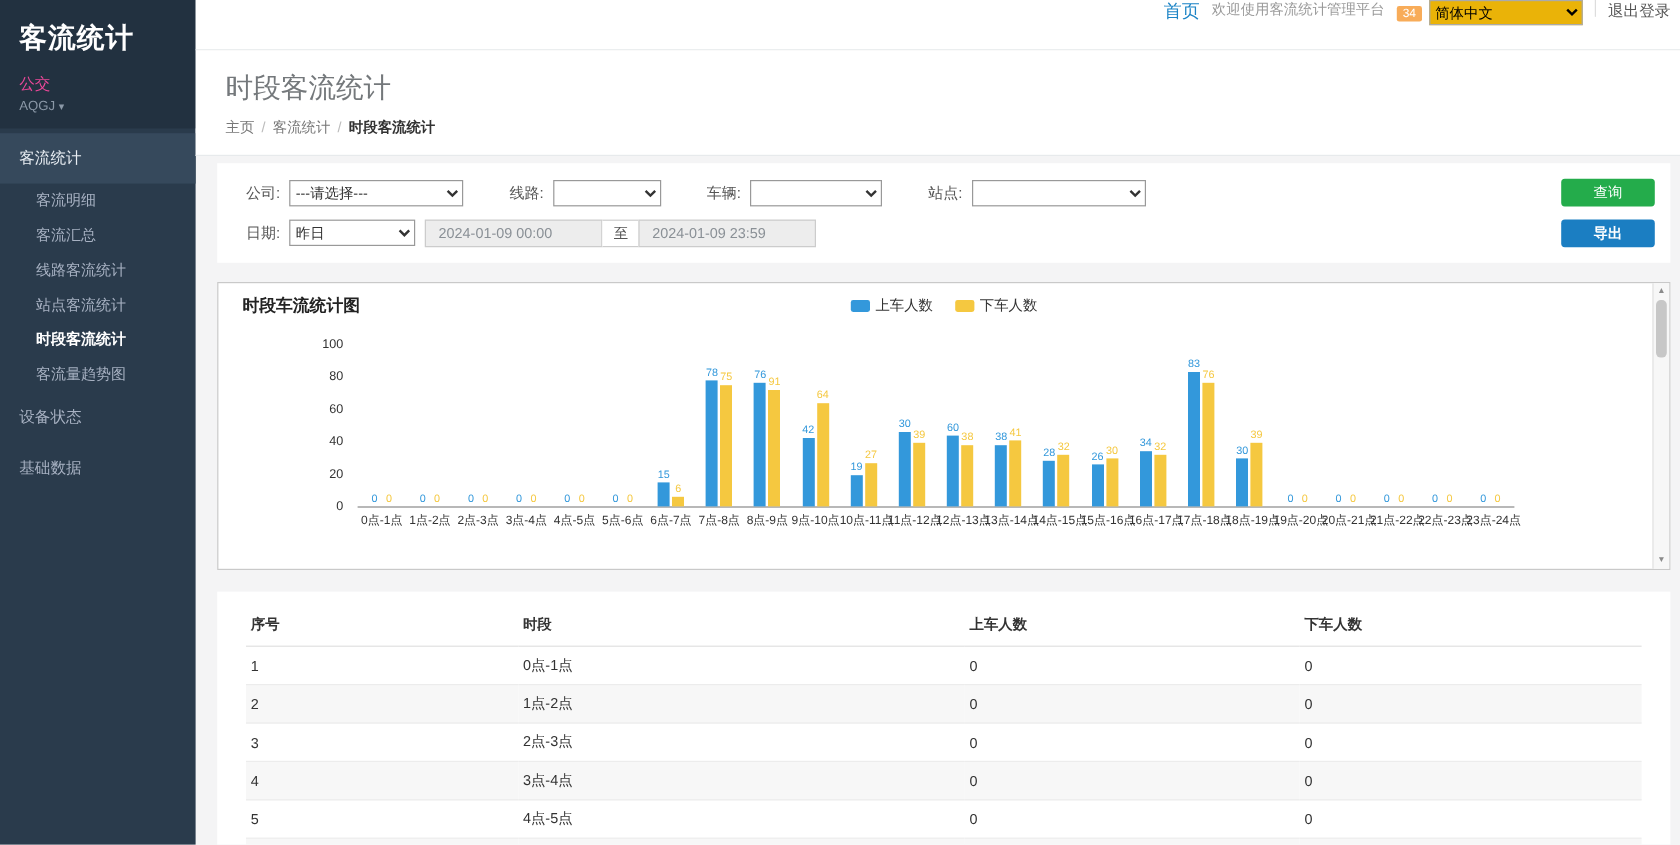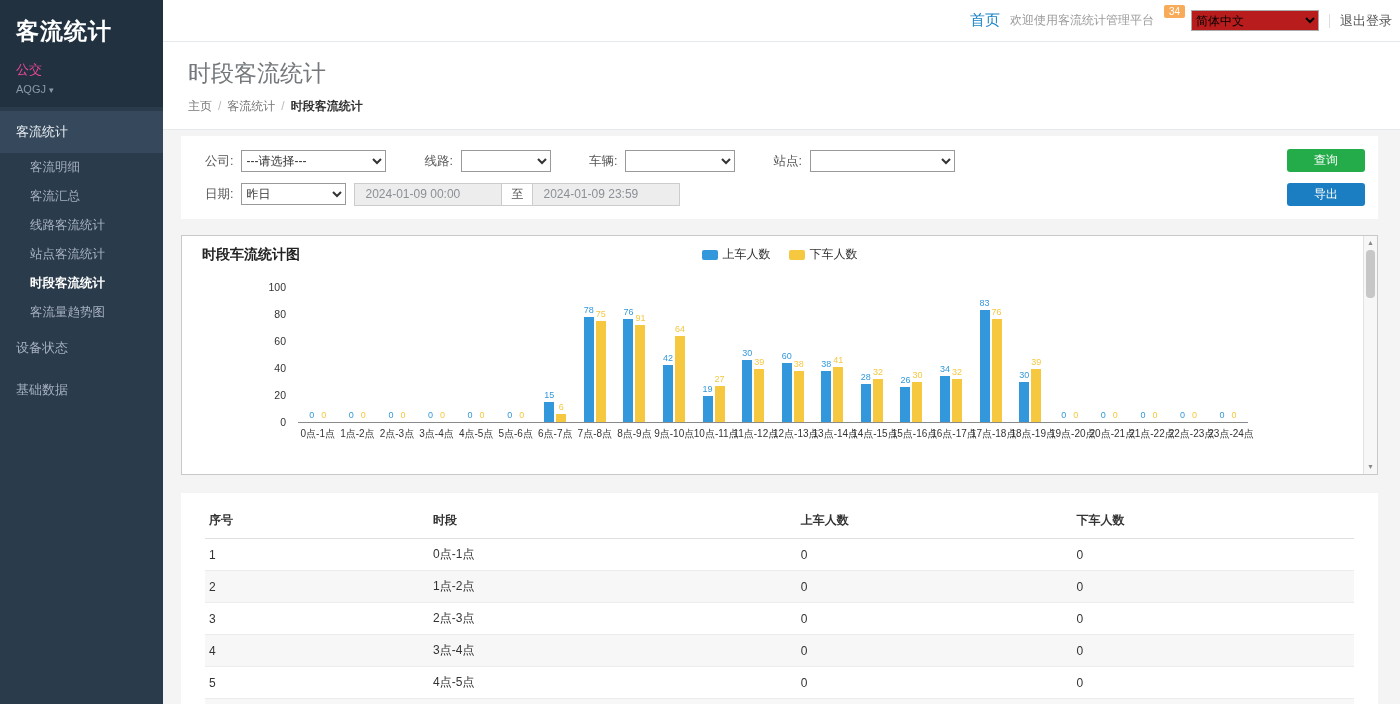--- a/index.html
+++ b/index.html
@@ -16,56 +16,56 @@
   .brand-user .caret { margin-left:3px; font-size:9px; }
   .menu { margin-top:4px; }
   .menu-section-header { padding:12px 16px; font-size:13px; color:#a7b1c2; cursor:pointer; }
   .menu-section-header.expanded { background:#36495c; color:#e9eef3; }
   .menu-item { padding:6px 16px 6px 30px; font-size:12.5px; color:#a7b1c2; cursor:pointer; }
   .menu-item.active { color:#ffffff; font-weight:bold; }
 
   
   .main { flex:1; display:flex; flex-direction:column; min-width:0; }
   .topbar { height:42px; flex-shrink:0; background:#fff; border-bottom:1px solid #e7eaec;
-            display:flex; align-items:center; justify-content:flex-end; gap:10px; padding-right:8px; }
+            display:flex; justify-content:flex-end; gap:10px; padding-right:8px; }
   .home-link { color:#1c84c6; font-size:15px; text-decoration:none; cursor:pointer; }
   .welcome { color:#9a9a9a; font-size:12px; }
   .badge { background:#f8ac59; color:#fff; font-size:10px; padding:1px 5px; border-radius:2px;
            align-self:flex-start; margin-top:5px; margin-right:-4px; cursor:pointer; }
-  .lang-select { width:128px; height:21px; font-size:12px; border:1px solid #aaa; background:#b91c1c; }
+  .lang-select { width:128px; height:21px; font-size:12px; border:1px solid #aaa; background:#eab308; }
   .topbar .divider { width:1px; height:14px; background:#ddd; }
   .logout { color:#555; font-size:13px; text-decoration:none; cursor:pointer; white-space:nowrap; }
 
   .page-heading { background:#fff; padding:16px 25px 14px; border-bottom:1px solid #e7eaec; }
   .page-heading h1 { font-size:23px; font-weight:normal; color:#74787b; margin-bottom:9px; }
   .breadcrumb { font-size:12px; color:#999; }
   .breadcrumb .crumb { color:#777; cursor:pointer; }
   .breadcrumb .crumb.last { color:#333; font-weight:bold; cursor:default; }
   .breadcrumb .sep { margin:0 6px; color:#bbb; }
 
-  .content { flex:1; padding:6px 22px 0 18px; overflow:hidden; }
+  .content { flex:1; padding:6px 8px 0 18px; overflow:hidden; }
   .card { background:#fff; }
 
   
   .filter-card { position:relative; padding:13px 24px; }
   .filter-row { display:flex; align-items:center; height:24px; }
   .filter-row + .filter-row { margin-top:9px; }
   .flabel { font-size:12.5px; color:#555; margin-right:8px; white-space:nowrap; }
   .flabel.gap { margin-left:38px; }
   .fselect { height:22px; font-size:12px; border:1px solid #999; background:#fff; color:#333; }
   .w145 { width:145px; } .w90 { width:90px; } .w110 { width:110px; } .w105 { width:105px; }
   .date-input { width:148px; height:23px; margin-left:8px; background:#ededed; border:1px solid #ccc;
                 color:#8a9096; font-size:12px; padding:0 10px; }
   .date-addon { height:23px; line-height:21px; padding:0 9px; font-size:12px; color:#555;
                 border-top:1px solid #ccc; border-bottom:1px solid #ccc; background:#fff; }
   .date-addon + .date-input { margin-left:0; }
   .filter-buttons { position:absolute; right:13px; top:13px; display:flex; flex-direction:column; gap:11px; }
   .btn { width:78px; height:23px; font-size:12px; color:#fff; border:none; border-radius:3px; cursor:pointer; }
   .btn.green { background:#24ac4b; }
-  .btn.blue  { background:#1b7ec2; }
+  .btn.blue  { background:#1b7ec2;font-weight:bold; }
 
   
   .chart-card { margin-top:16px; border:1px solid #c9c9c9; position:relative; padding:10px 24px 8px 20px; height:240px; }
   .chart-title { font-size:14px; font-weight:bold; color:#222; }
   .legend { position:absolute; left:0; right:0; top:10px; display:flex; justify-content:center;
             gap:18px; align-items:center; font-size:12px; color:#333; pointer-events:none; }
   .legend-item { display:flex; align-items:center; }
   .legend-marker { width:16px; height:10px; border-radius:2px; display:inline-block; margin-right:5px; }
   .chart-area { display:flex; margin-top:24px; margin-right:105px; }
   .y-axis { position:relative; width:96px; height:135px; flex-shrink:0; }

